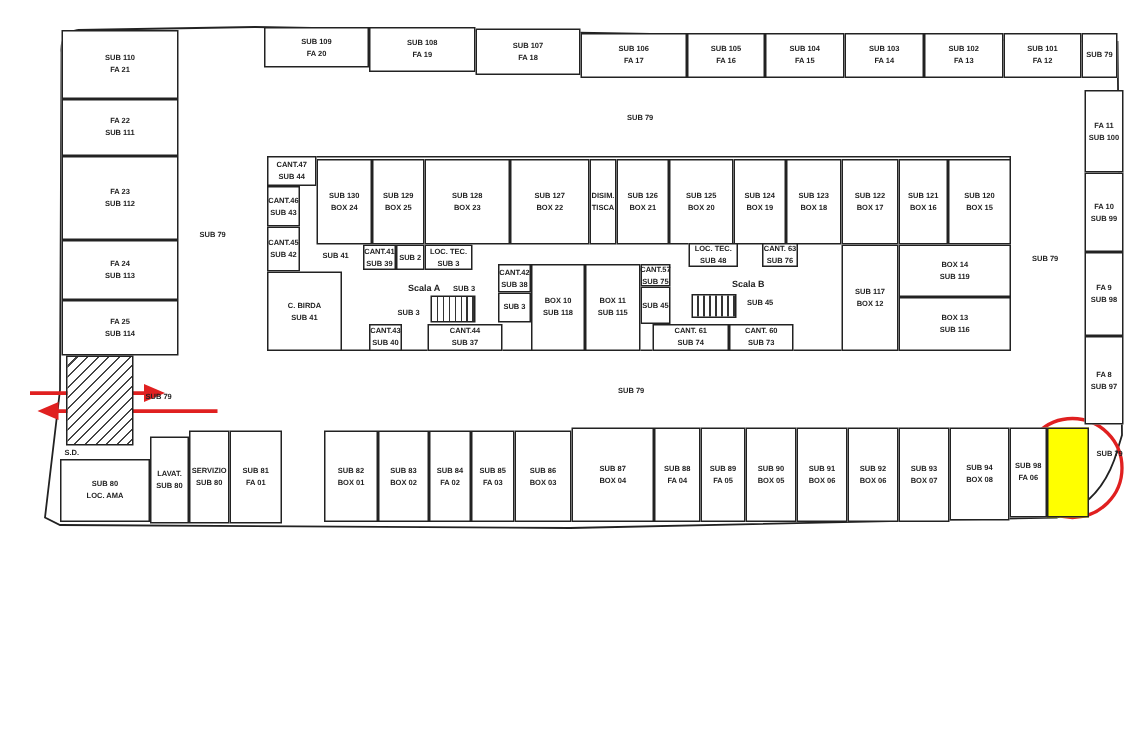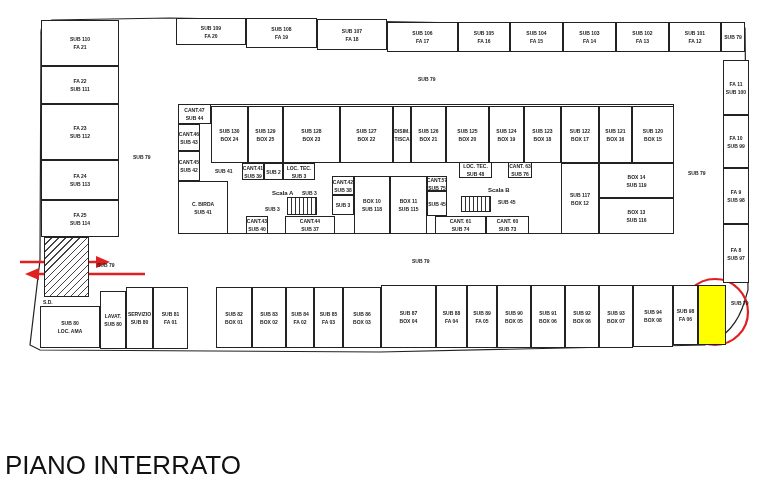--- a/index.html
+++ b/index.html
@@ -327,14 +327,13 @@
       <span class="lbl">SUB 94</span>
       <span class="lbl">BOX 08</span>
     </div>
   <div class="room" style="left:673px;top:285px;width:25px;height:60px;">
       <span class="lbl">SUB 98</span>
       <span class="lbl">FA 06</span>
     </div>
   <div class="room" style="left:698px;top:285px;width:28px;height:60px;background:#ffff00;"></div>
   <span class="free" style="left:731px;top:300px;">SUB 79</span>
 
-  <div class="title">PIANO INTERRATO</div>
 </div>
 
 </body></html>

